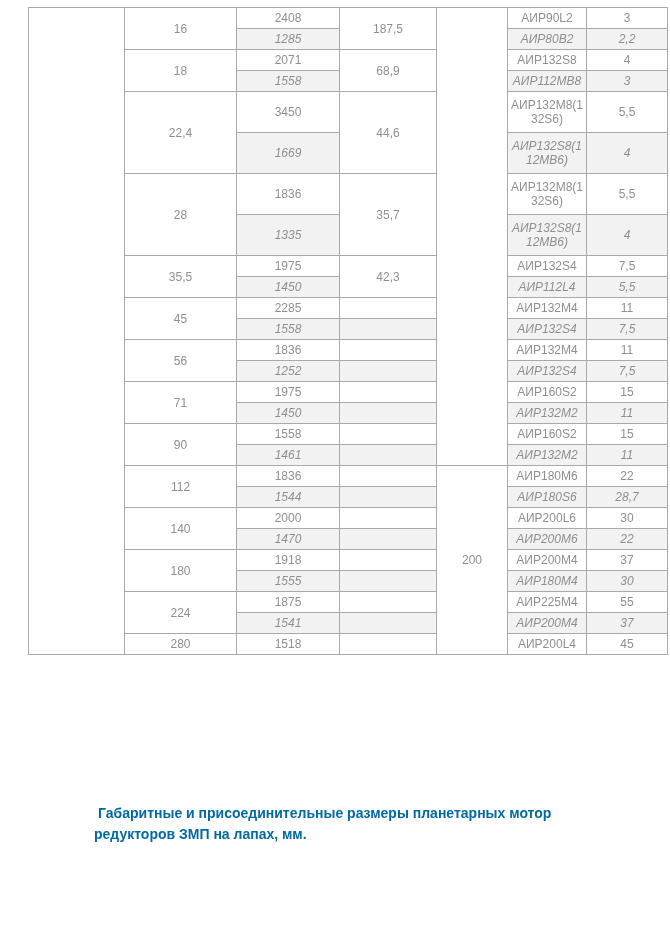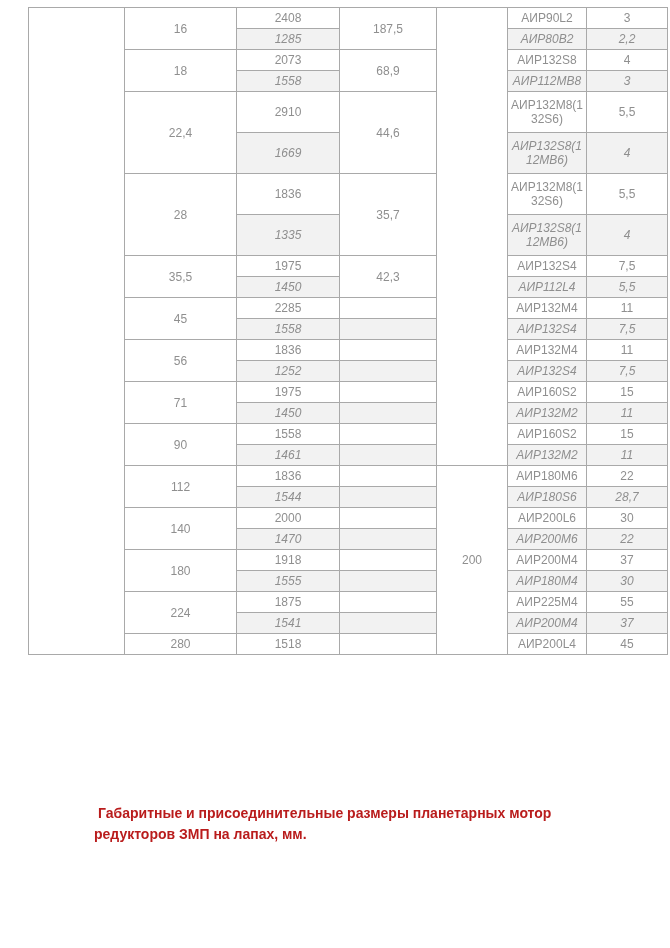--- a/index.html
+++ b/index.html
@@ -32,21 +32,21 @@
   tr.h1 { height:21px; }
   tr.h2 { height:41px; }
   .caption {
     position:absolute;
     left:94px; top:789px;
     width:510px;
     font-family:"Liberation Sans", sans-serif;
     font-weight:bold;
     font-size:14px;
     line-height:21px;
-    color:#b91c1c;
+    color:#0369a1;
     text-indent:4px;
   }
 </style>
 </head>
 <body>
 
 <div class="page">
 
   <table class="grid">
     <colgroup>
@@ -70,34 +70,34 @@
       <td>3</td>
     </tr>
     <tr class="h1">
       <td class="alt">1285</td>
       <td class="alt">АИР80В2</td>
       <td class="alt">2,2</td>
     </tr>
 
     <tr class="h1">
       <td rowspan="2">18</td>
-      <td>2073</td>
+      <td>2071</td>
       <td rowspan="2">68,9</td>
       <td>АИР132S8</td>
       <td>4</td>
     </tr>
     <tr class="h1">
       <td class="alt">1558</td>
       <td class="alt">АИР112МВ8</td>
       <td class="alt">3</td>
     </tr>
 
     <tr class="h2">
       <td rowspan="2">22,4</td>
-      <td>2910</td>
+      <td>3450</td>
       <td rowspan="2">44,6</td>
       <td>АИР132М8(132S6)</td>
       <td>5,5</td>
     </tr>
     <tr class="h2">
       <td class="alt">1669</td>
       <td class="alt">АИР132S8(112МВ6)</td>
       <td class="alt">4</td>
     </tr>
 

